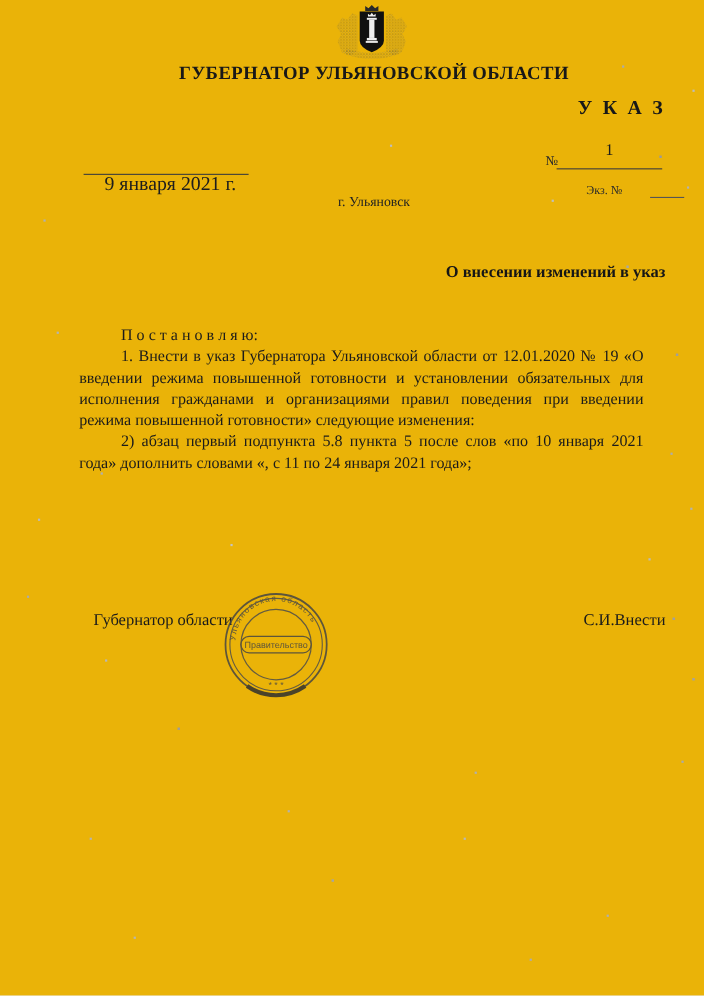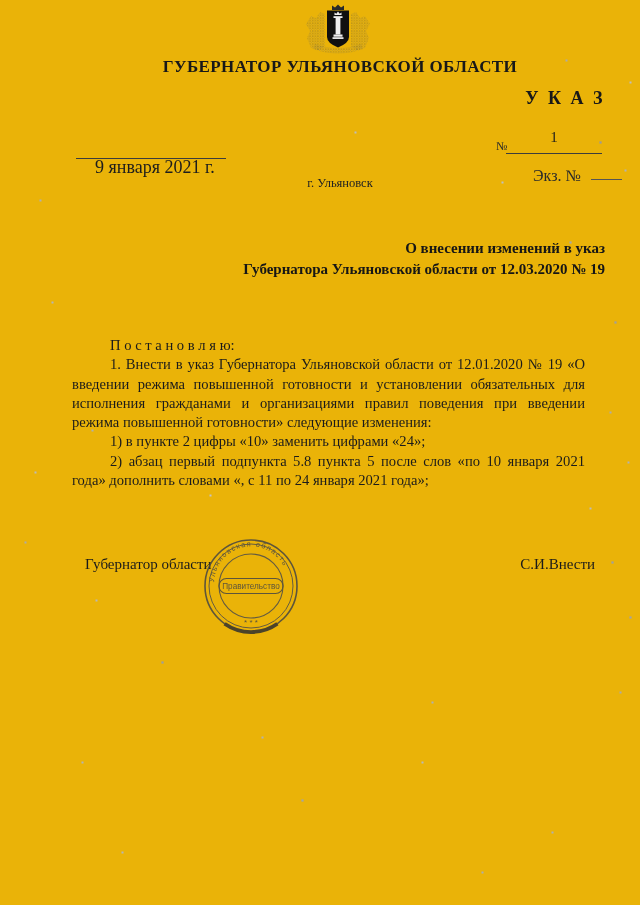--- a/index.html
+++ b/index.html
@@ -21,34 +21,34 @@
   .doc-type{
     position:absolute;top:88px;left:75px;width:530px;
     text-align:right;font-weight:bold;font-size:18px;letter-spacing:2.5px;
     color:#181818;
   }
   .doc-date{position:absolute;top:137px;left:95px;font-size:18px;margin-top:20px;}
   .date-line{position:absolute;top:158px;left:76px;width:150px;border-top:1.6px solid #3c3c3c;}
   .num-label{position:absolute;top:139px;left:496px;font-size:12px;color:#2a2a2a;}
   .num-value{position:absolute;top:129px;left:506px;width:96px;text-align:center;font-size:15px;}
   .num-line{position:absolute;top:153px;left:506px;width:96px;border-top:1.4px solid #3c3c3c;}
-  .copy-label{position:absolute;top:167px;left:533px;font-size:16px;color:#2a2a2a;}
+  .copy-label{position:absolute;top:167px;left:533px;font-size:11px;color:#2a2a2a;}
   .copy-line{position:absolute;top:179px;left:591px;width:31px;border-top:1.1px solid #555;}
   .city{position:absolute;top:176px;left:75px;width:530px;text-align:center;font-size:12.5px;color:#222;}
   .title{
     position:absolute;top:238px;left:75px;width:530px;
     text-align:right;font-weight:bold;font-size:15px;line-height:21px;color:#161616;
   }
   .body-text{
     position:absolute;top:296px;left:72px;width:513px;
-    font-size:14.6px;line-height:19.3px;text-align:justify;color:#1b1b1b;margin-top:40px;
+    font-size:14.6px;line-height:19.3px;text-align:justify;color:#1b1b1b;
   }
   .body-text p{margin:0;text-indent:38px;}
   .sig-row{
-    position:absolute;top:556px;left:85px;right:45px;
+    position:absolute;top:556px;left:85px;right:35px;
     display:flex;justify-content:space-between;font-size:15px;color:#1b1b1b;
   }
   .stamp{position:absolute;left:196px;top:536px;width:110px;height:102px;}
   .noise{position:absolute;left:0;top:0;width:1px;height:1px;background:transparent;
     box-shadow:
       600px 142px 0 .6px #9a9a9a, 625px 170px 0 .5px #b3b3b3, 566px 60px 0 .5px #ababab,
       630px 82px 0 .5px #bdbdbd, 40px 200px 0 .5px #b0b0b0, 570px 242px 0 .6px #a8a8a8,
       52px 302px 0 .5px #b5b5b5, 615px 322px 0 .6px #9f9f9f, 92px 430px 0 .5px #b0b0b0,
       610px 412px 0 .5px #acacac, 35px 472px 0 .5px #bbb, 628px 462px 0 .5px #b2b2b2,
       25px 542px 0 .5px #ababab, 612px 562px 0 .6px #a0a0a0, 96px 600px 0 .5px #b8b8b8,
@@ -92,27 +92,25 @@
   <div class="date-line"></div>
   <div class="num-label">№</div>
   <div class="num-value">1</div>
   <div class="num-line"></div>
   <div class="copy-label">Экз. №</div>
   <div class="copy-line"></div>
   <div class="city">г. Ульяновск</div>
 
   <div class="title">
     <div>О внесении изменений в указ</div>
-    <div>Губернатора Ульяновской области от 12.03.2020 № 19</div>
   </div>
 
   <div class="body-text">
     <p>П о с т а н о в л я ю:</p>
     <p>1. Внести в указ Губернатора Ульяновской области от 12.01.2020 № 19 «О введении режима повышенной готовности и установлении обязательных для исполнения гражданами и организациями правил поведения при введении режима повышенной готовности» следующие изменения:</p>
-    <p>1) в пункте 2 цифры «10» заменить цифрами «24»;</p>
     <p>2) абзац первый подпункта 5.8 пункта 5 после слов «по 10 января 2021 года» дополнить словами «, с 11 по 24 января 2021 года»;</p>
   </div>
 
   <div class="sig-row">
     <span>Губернатор области</span>
     <span>С.И.Внести</span>
   </div>
 
   <div class="stamp">
     <svg width="110" height="102" viewBox="0 0 110 102" xmlns="http://www.w3.org/2000/svg">

